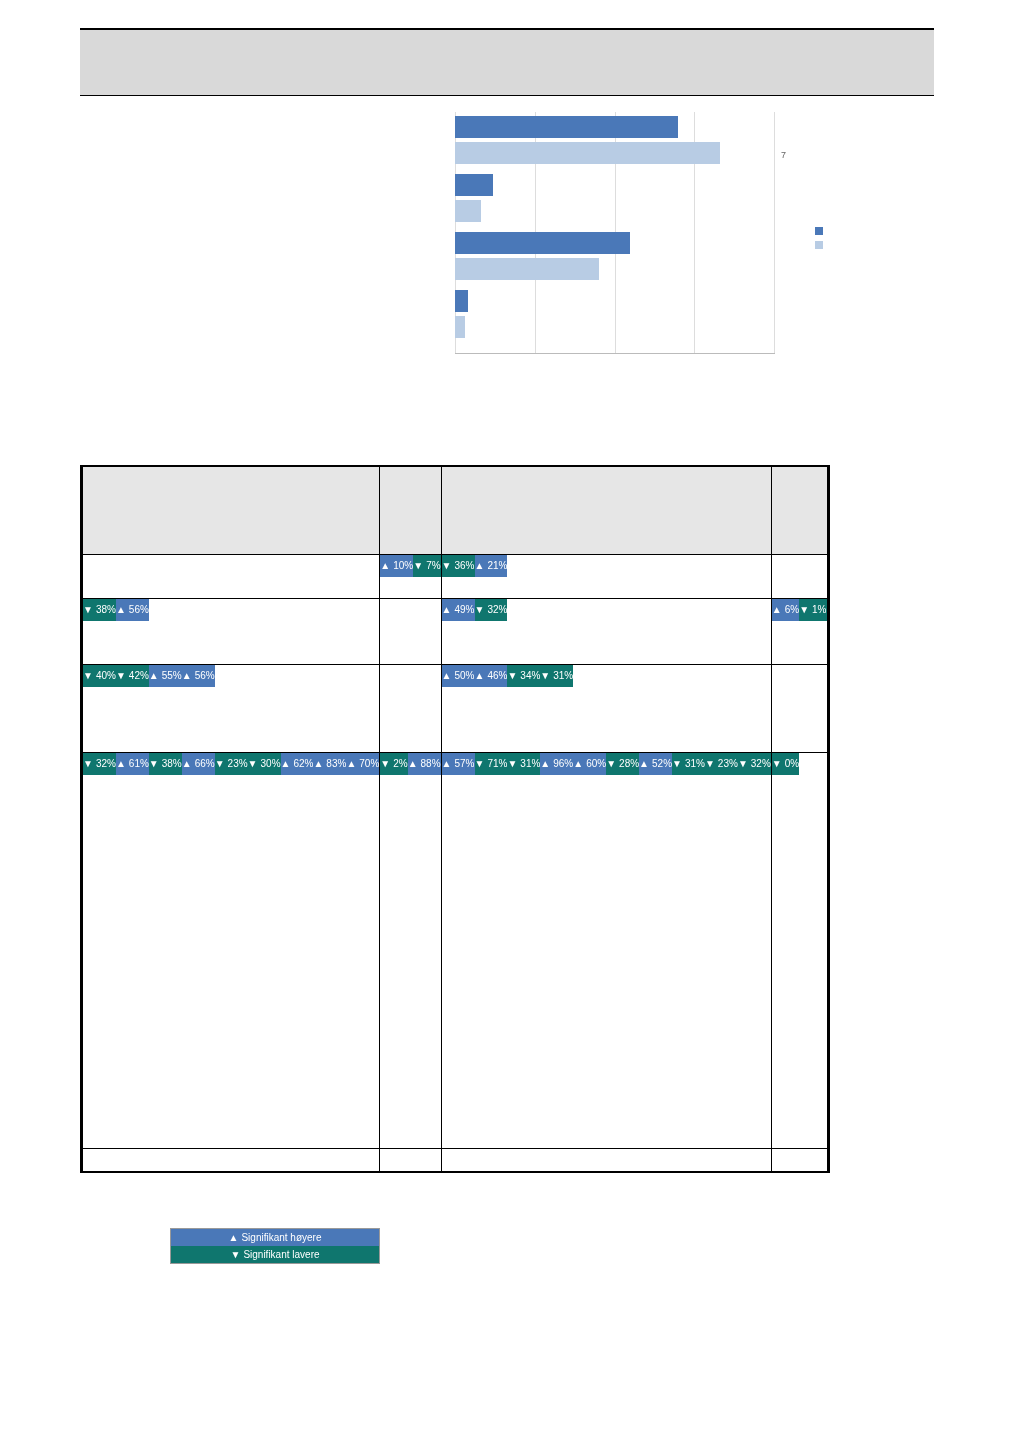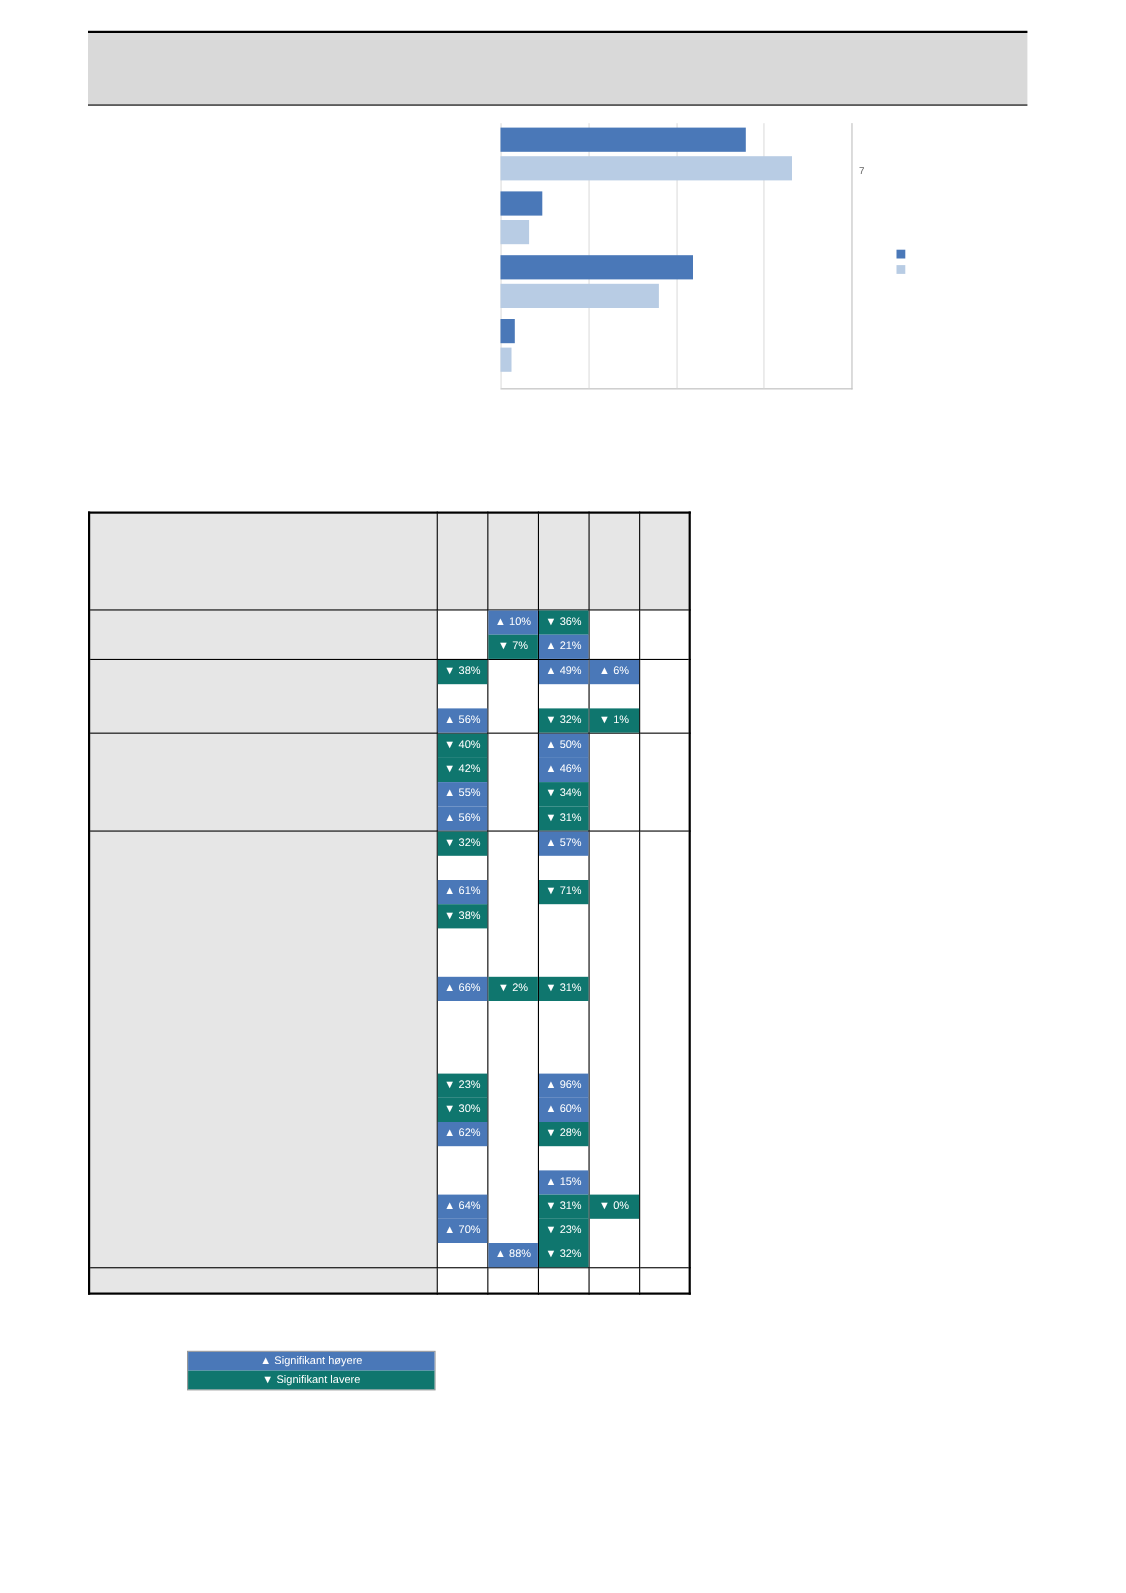--- a/index.html
+++ b/index.html
@@ -14,29 +14,29 @@
 .bar.light { background: #b8cce4; }
 .tick { position: absolute; right: -12px; top: 40px; font-size: 9px; color: #666; }
 .legend { position: absolute; top: 115px; right: 0; width: 60px; }
 .legend-row { display: flex; align-items: center; gap: 4px; margin-bottom: 6px; }
 .legend-sw { width: 8px; height: 8px; }
 .sw-dark { background: #4a78b8; } .sw-light { background: #b8cce4; }
 
 .big-table { position: absolute; top: 465px; left: 80px; width: 548px; border-collapse: collapse; border: 2px solid #000; }
 .big-table td, .big-table th { border: 1px solid #000; padding: 0; vertical-align: top; }
 .big-table .hdr-row th { height: 88px; background: #e6e6e6; }
-.cell-block { display: flex; flex-direction: column; }
+.cell-block { display: flex; }
 .sub-cell { height: 22px; line-height: 22px; text-align: center; font-size: 10px; color: #fff; display: flex; align-items: center; justify-content: center; }
 .sub-cell.blank { background: transparent; }
 .sig-high { background: #4a78b8; }
 .sig-low { background: #0f766e; }
 .col-label { width: 318px; background: #e6e6e6; }
 .col-data { width: 46px; }
 
-.legend-box { position: absolute; top: 1228px; left: 170px; width: 226px; border: 1px solid #999; }
+.legend-box { position: absolute; top: 1228px; left: 170px; width: 210px; border: 1px solid #999; }
 .legend-box div { text-align: center; font-size: 10px; color: #fff; padding: 3px 0; }
 .arrow-up::before { content: "▲"; margin-right: 3px; }
 .arrow-dn::before { content: "▼"; margin-right: 3px; }
 </style>
 </head>
 <body>
 
 <div class="header-band"></div>
 
 <div class="chart-area">
@@ -204,21 +204,21 @@
             <div class="sub-cell blank"></div>
             <div class="sub-cell sig-high arrow-up">66%</div>
             <div class="sub-cell blank"></div>
             <div class="sub-cell blank"></div>
             <div class="sub-cell blank"></div>
             <div class="sub-cell sig-low arrow-dn">23%</div>
             <div class="sub-cell sig-low arrow-dn">30%</div>
             <div class="sub-cell sig-high arrow-up">62%</div>
             <div class="sub-cell blank"></div>
             <div class="sub-cell blank"></div>
-            <div class="sub-cell sig-high arrow-up">64%</div>
+            <div class="sub-cell sig-high arrow-up">83%</div>
             <div class="sub-cell sig-high arrow-up">70%</div>
             <div class="sub-cell blank"></div>
           </div>
         </td>
         <td class="col-data">
           <div class="cell-block">
             <div class="sub-cell blank"></div>
             <div class="sub-cell blank"></div>
             <div class="sub-cell blank"></div>
             <div class="sub-cell blank"></div>
@@ -247,21 +247,21 @@
             <div class="sub-cell blank"></div>
             <div class="sub-cell blank"></div>
             <div class="sub-cell sig-low arrow-dn">31%</div>
             <div class="sub-cell blank"></div>
             <div class="sub-cell blank"></div>
             <div class="sub-cell blank"></div>
             <div class="sub-cell sig-high arrow-up">96%</div>
             <div class="sub-cell sig-high arrow-up">60%</div>
             <div class="sub-cell sig-low arrow-dn">28%</div>
             <div class="sub-cell blank"></div>
-            <div class="sub-cell sig-high arrow-up">15%</div>
+            <div class="sub-cell sig-high arrow-up">52%</div>
             <div class="sub-cell sig-low arrow-dn">31%</div>
             <div class="sub-cell sig-low arrow-dn">23%</div>
             <div class="sub-cell sig-low arrow-dn">32%</div>
           </div>
         </td>
         <td class="col-data">
           <div class="cell-block">
             <div class="sub-cell blank"></div>
             <div class="sub-cell blank"></div>
             <div class="sub-cell blank"></div>

